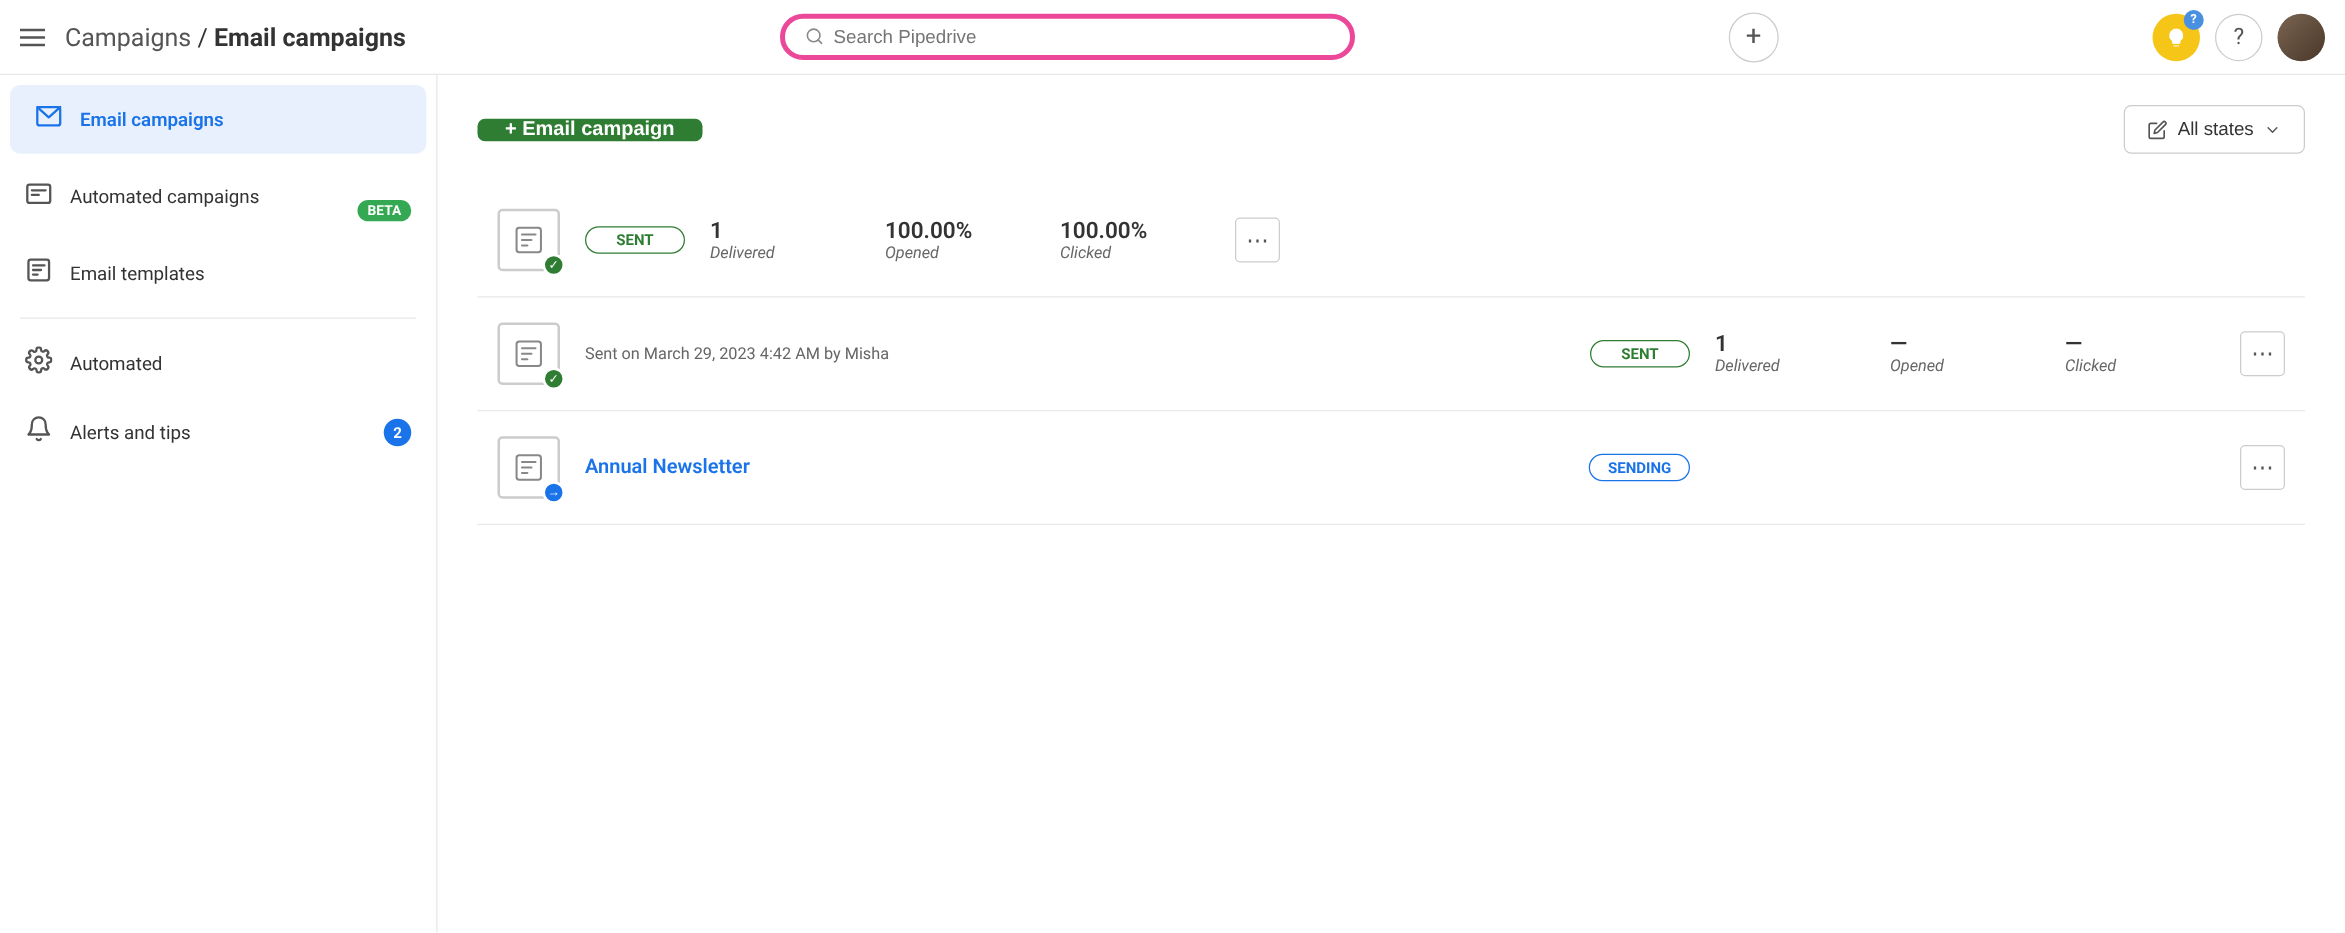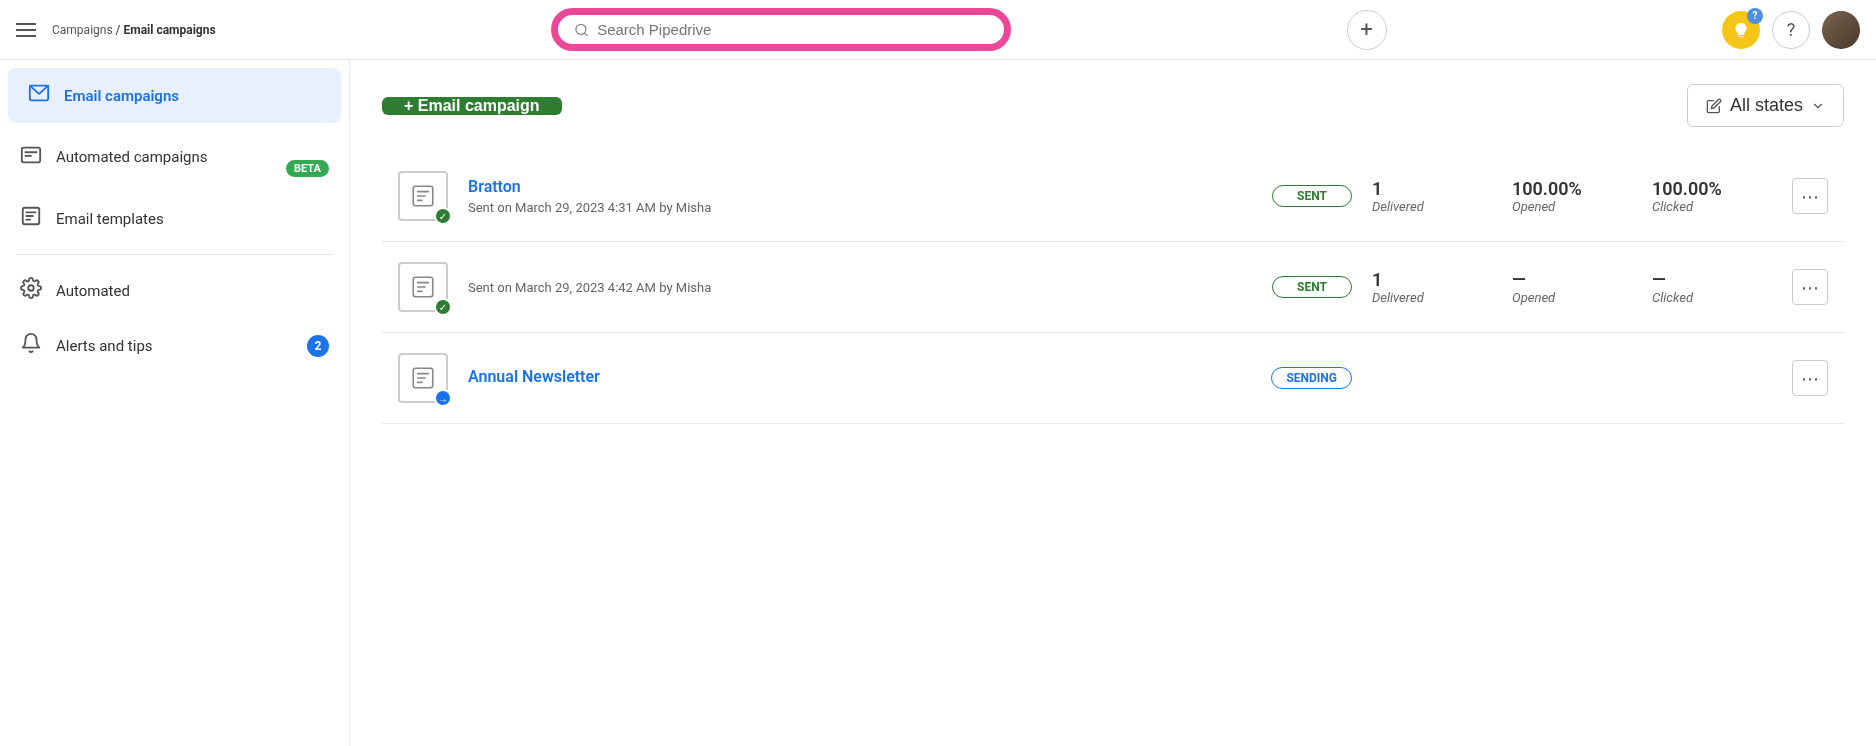--- a/index.html
+++ b/index.html
@@ -6,26 +6,26 @@
     body { font-family: -apple-system, BlinkMacSystemFont, 'Segoe UI', Roboto, sans-serif; background: #fff; color: #333; height: 746px; width: 1876px; overflow: hidden; }
 
     
     .topnav {
       display: flex; align-items: center; height: 60px;
       border-bottom: 1px solid #e8e8e8; padding: 0 16px; gap: 16px;
       background: #fff;
     }
     .topnav-hamburger { cursor: pointer; display: flex; flex-direction: column; gap: 4px; }
     .topnav-hamburger span { display: block; width: 20px; height: 2px; background: #555; }
-    .topnav-breadcrumb { font-size: 12px; color: #333; }
+    .topnav-breadcrumb { font-size: 20px; color: #333; }
     .topnav-breadcrumb .bc-current { font-weight: 700; }
     .search-bar {
       flex: 1; max-width: 460px; margin: 0 auto;
-      display: flex; align-items: flex-end;
-      border: 7px solid #ec4899; border-radius: 24px; padding: 6px 16px; gap: 8px;
+      display: flex; align-items: flex-start;
+      border: 4px solid #ec4899; border-radius: 24px; padding: 6px 16px; gap: 8px;
     }
     .search-bar input { border: none; outline: none; font-size: 15px; width: 100%; background: transparent; color: #555; }
     .topnav-add-btn {
       width: 40px; height: 40px; border-radius: 50%; border: 1px solid #ccc;
       display: flex; align-items: center; justify-content: center;
       cursor: pointer; font-size: 22px; color: #555; background: #fff;
     }
     .topnav-right { display: flex; align-items: center; gap: 12px; margin-left: auto; }
     .tip-btn {
       width: 38px; height: 38px; border-radius: 50%; background: #f5c518;
@@ -86,21 +86,21 @@
     .main-header { display: flex; align-items: center; justify-content: space-between; margin-bottom: 24px; }
     .add-campaign-btn {
       display: flex; align-items: center; gap: 8px;
       background: #2e7d32; color: #fff; border: none;
       padding: 0 22px; border-radius: 6px; font-size: 16px;
       font-weight: 600; cursor: pointer;
     }
     .states-btn {
       display: flex; align-items: center; gap: 8px;
       border: 1px solid #ccc; background: #fff; padding: 10px 18px;
-      border-radius: 6px; font-size: 18px; cursor: pointer; color: #333;
+      border-radius: 6px; font-size: 15px; cursor: pointer; color: #333;
     }
 
     
     .campaign-list { display: flex; flex-direction: column; gap: 0; }
     .campaign-row {
       display: flex; align-items: center; padding: 20px 16px;
       border-bottom: 1px solid #e8e8e8; gap: 20px;
     }
     .campaign-icon-wrap { position: relative; width: 50px; height: 50px; flex-shrink: 0; }
     .campaign-icon-bg {
@@ -255,24 +255,20 @@
           <div class="campaign-icon-bg">
             <svg width="26" height="26" viewBox="0 0 24 24" fill="none" stroke="#888" stroke-width="1.5" stroke-linecap="round" stroke-linejoin="round">
               <rect x="3" y="3" width="18" height="18" rx="2"></rect>
               <line x1="7" y1="8" x2="17" y2="8"></line>
               <line x1="7" y1="12" x2="14" y2="12"></line>
               <line x1="7" y1="16" x2="11" y2="16"></line>
             </svg>
           </div>
           <div class="campaign-status-dot sent">✓</div>
         </div>
-        <div class="campaign-info">
-          <div class="campaign-name">Bratton</div>
-          <div class="campaign-sub">Sent on March 29, 2023 4:31 AM by Misha</div>
-        </div>
         <div class="campaign-tag sent">SENT</div>
         <div class="campaign-stat">
           <div class="campaign-stat-value">1</div>
           <div class="campaign-stat-label">Delivered</div>
         </div>
         <div class="campaign-stat">
           <div class="campaign-stat-value">100.00%</div>
           <div class="campaign-stat-label">Opened</div>
         </div>
         <div class="campaign-stat">

